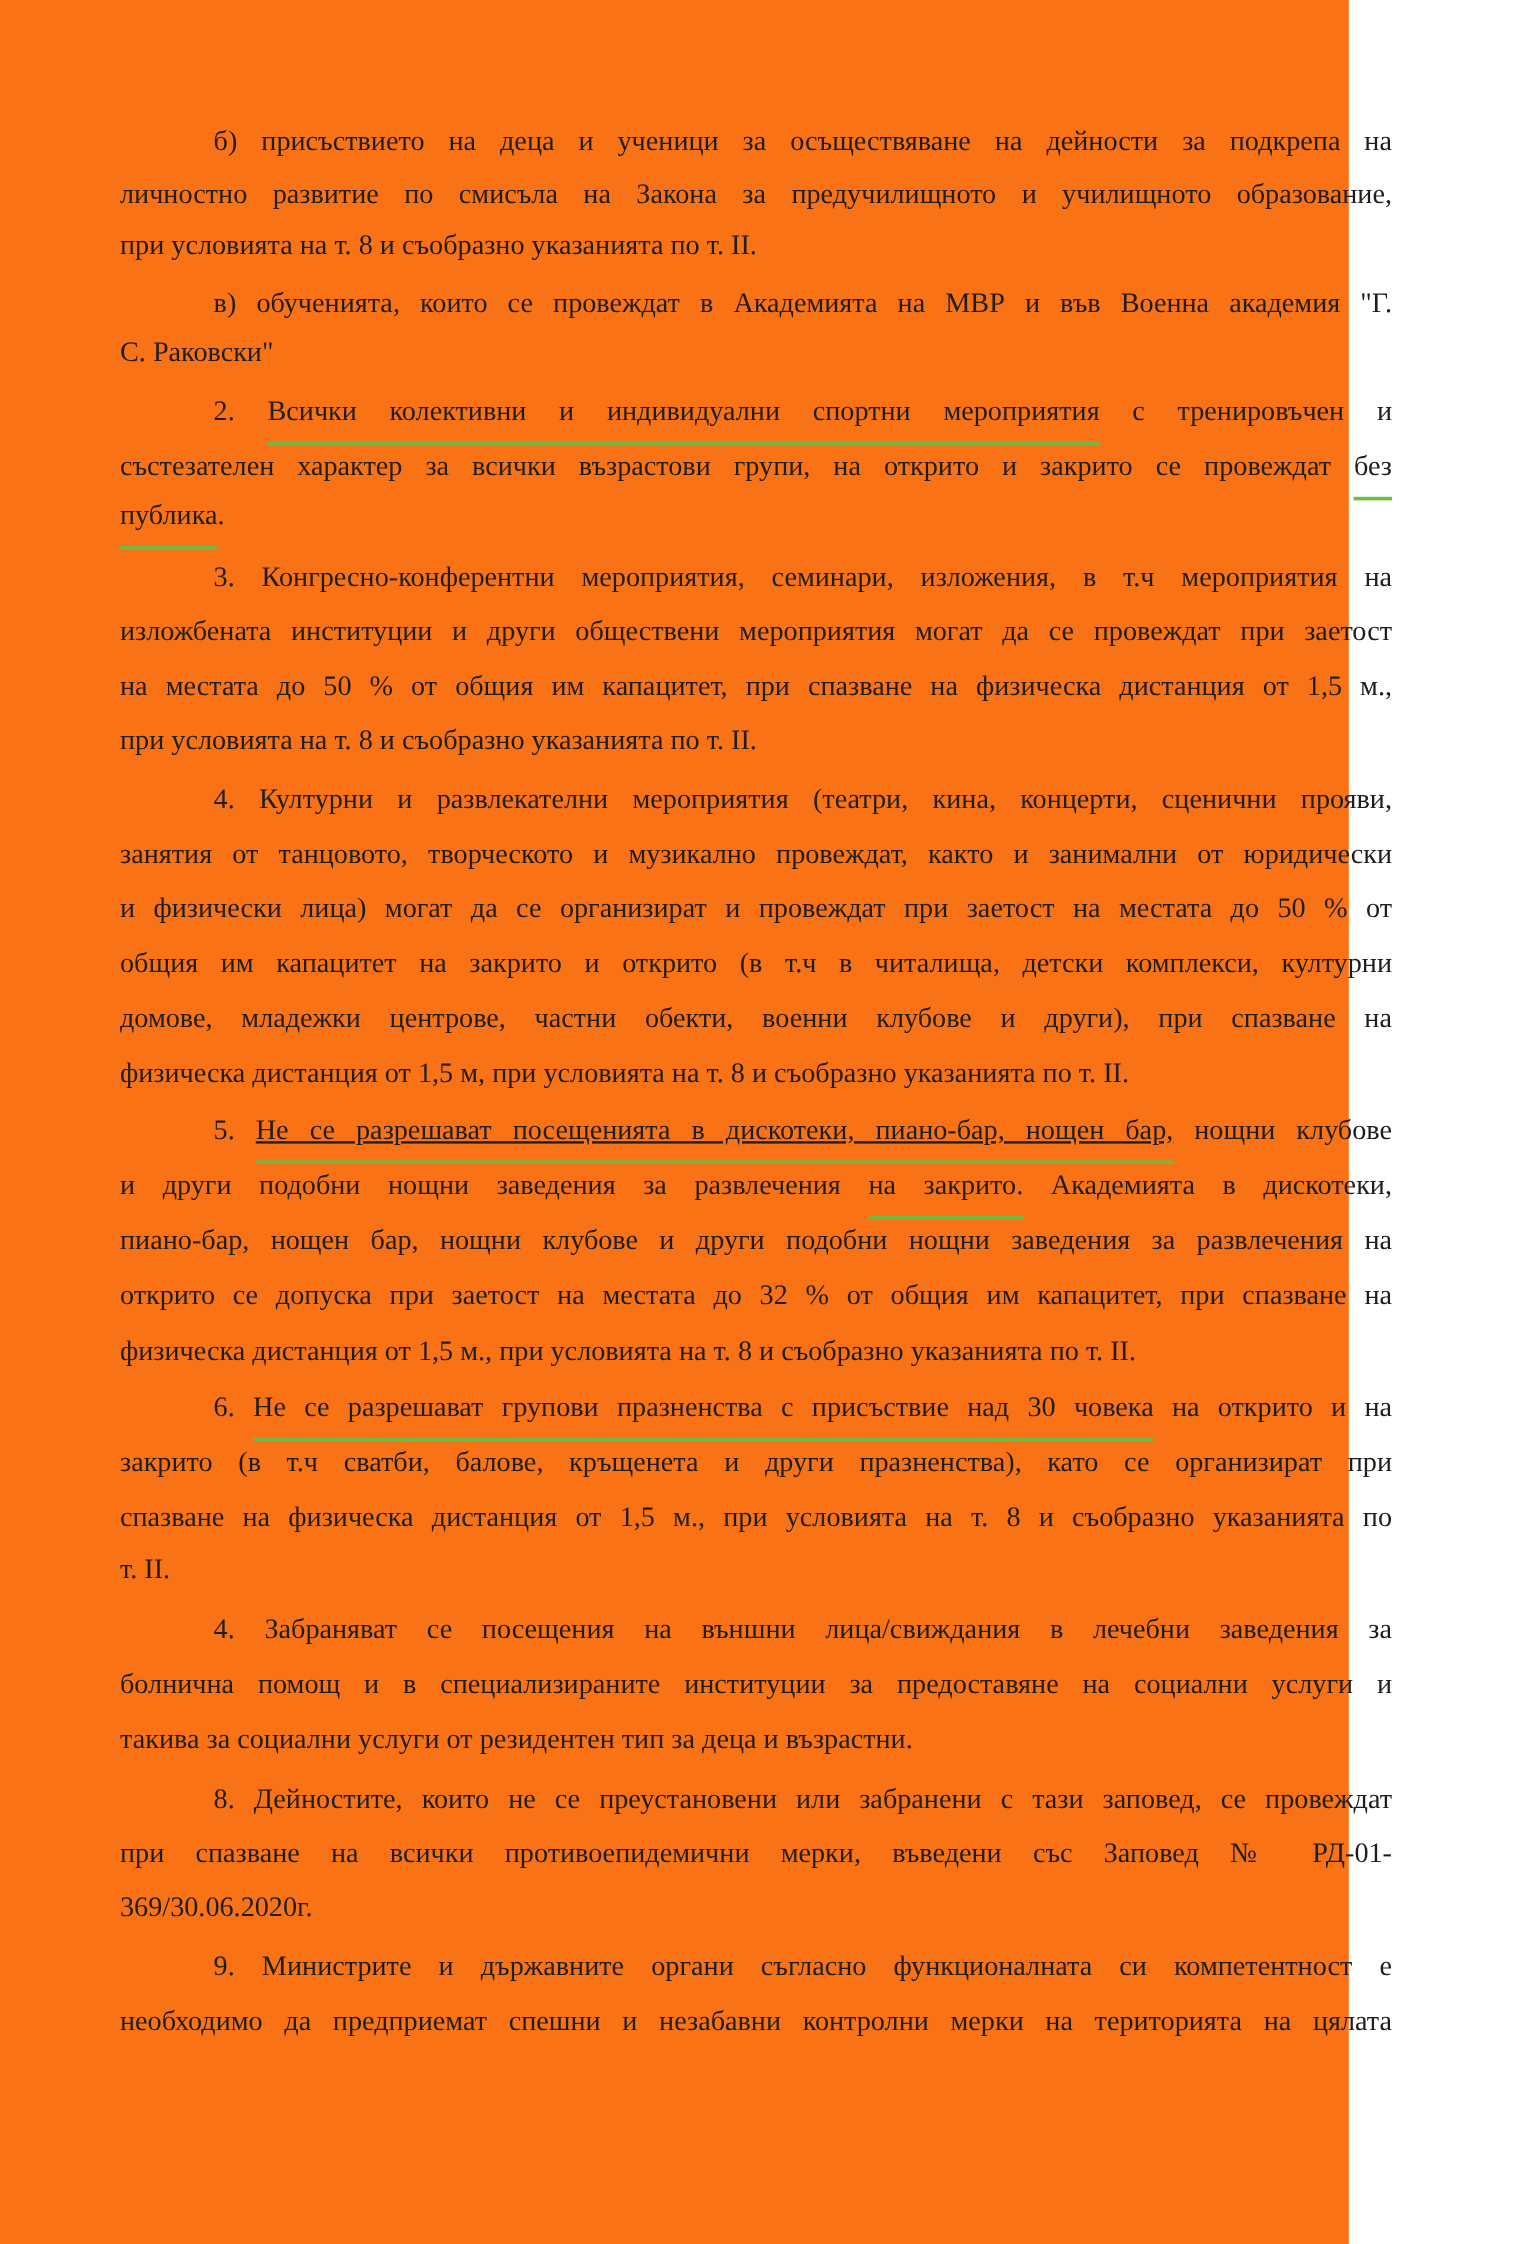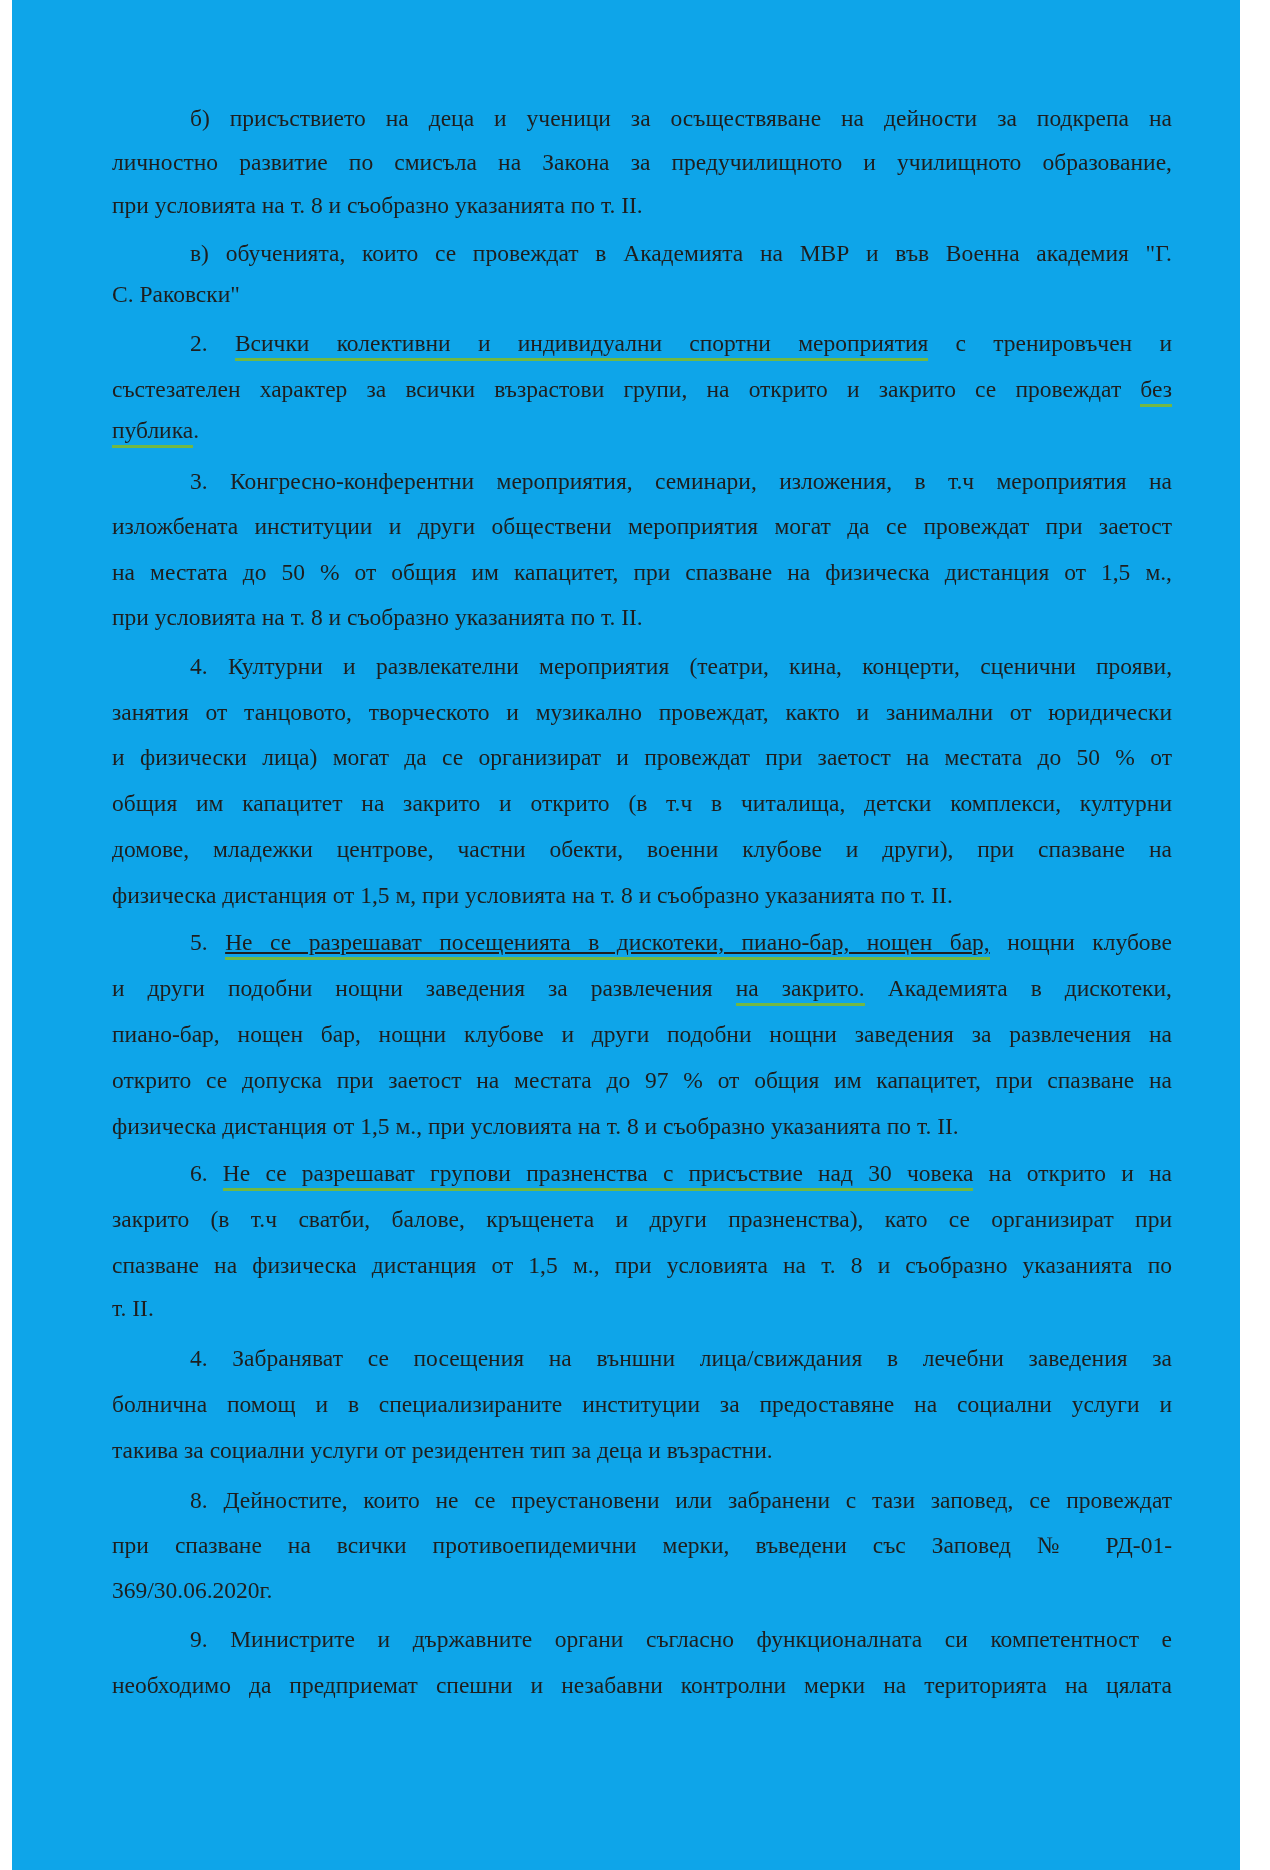--- a/index.html
+++ b/index.html
@@ -1,38 +1,38 @@
 <!DOCTYPE html>
 <html><head>
 <meta charset="utf-8">
 <style>
   html, body { margin: 0; padding: 0; background: #ffffff; }
   body { width: 1270px; height: 1870px; overflow: hidden; position: relative; }
   .page {
-    position: absolute; left: 12px; top: 0; width: 1228px; height: 1870px;
-    background: #0ea5e9;
+    position: absolute; left: 0; top: 0; width: 1124px; height: 1870px;
+    background: #f97316;
   }
   .line {
     position: absolute;
     left: 100px;
     width: 1060px;
     font-family: "Liberation Serif", "DejaVu Serif", serif;
     font-size: 23.5px;
     color: #1e1e1e;
     white-space: nowrap;
     text-align: justify;
     text-align-last: justify;
     line-height: 30px;
     height: 30px;
   }
   .line.indent { left: 178px; width: 982px; }
   .line.last { text-align-last: left; }
   .ul {
     border-bottom: 3.5px solid #72b843;
-    padding-bottom: 2px;
+    padding-bottom: 12px;
   }
 </style>
 </head>
 <body>
 
 <div class="page">
 
   <div class="line indent" style="top:103px">б) присъствието на деца и ученици за осъществяване на дейности за подкрепа на</div>
   <div class="line" style="top:147px">личностно развитие по смисъла на Закона за предучилищното и училищното образование,</div>
   <div class="line last" style="top:190px">при условията на т. 8 и съобразно указанията по т. II.</div>
@@ -62,21 +62,21 @@
   <div class="line" style="top:834px">домове, младежки центрове, частни обекти, военни клубове и други), при спазване на</div>
   <div class="line last" style="top:880px">физическа дистанция от 1,5 м,  при условията на т. 8 и съобразно указанията по т. II.</div>
 
   <div class="line indent" style="top:927px">
     <span>5. </span><span class="ul" style="border-bottom-color: rgb(114, 184, 67); text-decoration: underline;">Не се разрешават посещенията в дискотеки, пиано-бар, нощен бар,</span><span> нощни клубове</span>
   </div>
   <div class="line" style="top:973px">
     <span>и други подобни нощни заведения за развлечения </span><span class="ul" style="border-bottom-color: rgb(114, 184, 67); margin-top: 16px;">на закрито.</span><span> Академията в дискотеки,</span>
   </div>
   <div class="line" style="top:1019px">пиано-бар, нощен бар, нощни клубове и други подобни нощни заведения за развлечения на</div>
-  <div class="line" style="top:1065px">открито се допуска при заетост на местата до 97 % от общия им капацитет, при спазване на</div>
+  <div class="line" style="top:1065px">открито се допуска при заетост на местата до 32 % от общия им капацитет, при спазване на</div>
   <div class="line last" style="top:1111px">физическа дистанция от 1,5 м., при условията на т. 8 и съобразно указанията по т. II.</div>
 
   <div class="line indent" style="top:1158px">
     <span>6. </span><span class="ul" style="border-bottom-color: rgb(114, 184, 67);">Не се разрешават групови празненства с присъствие над 30 човека</span><span> на открито и на</span>
   </div>
   <div class="line" style="top:1204px">закрито (в т.ч сватби, балове, кръщенета и други празненства), като се организират при</div>
   <div class="line" style="top:1250px">спазване на физическа дистанция от 1,5 м., при условията на т. 8 и съобразно указанията по</div>
   <div class="line last" style="top:1293px">т. II.</div>
 
   <div class="line indent" style="top:1343px">4. Забраняват се посещения на външни лица/свиждания в лечебни заведения за</div>

